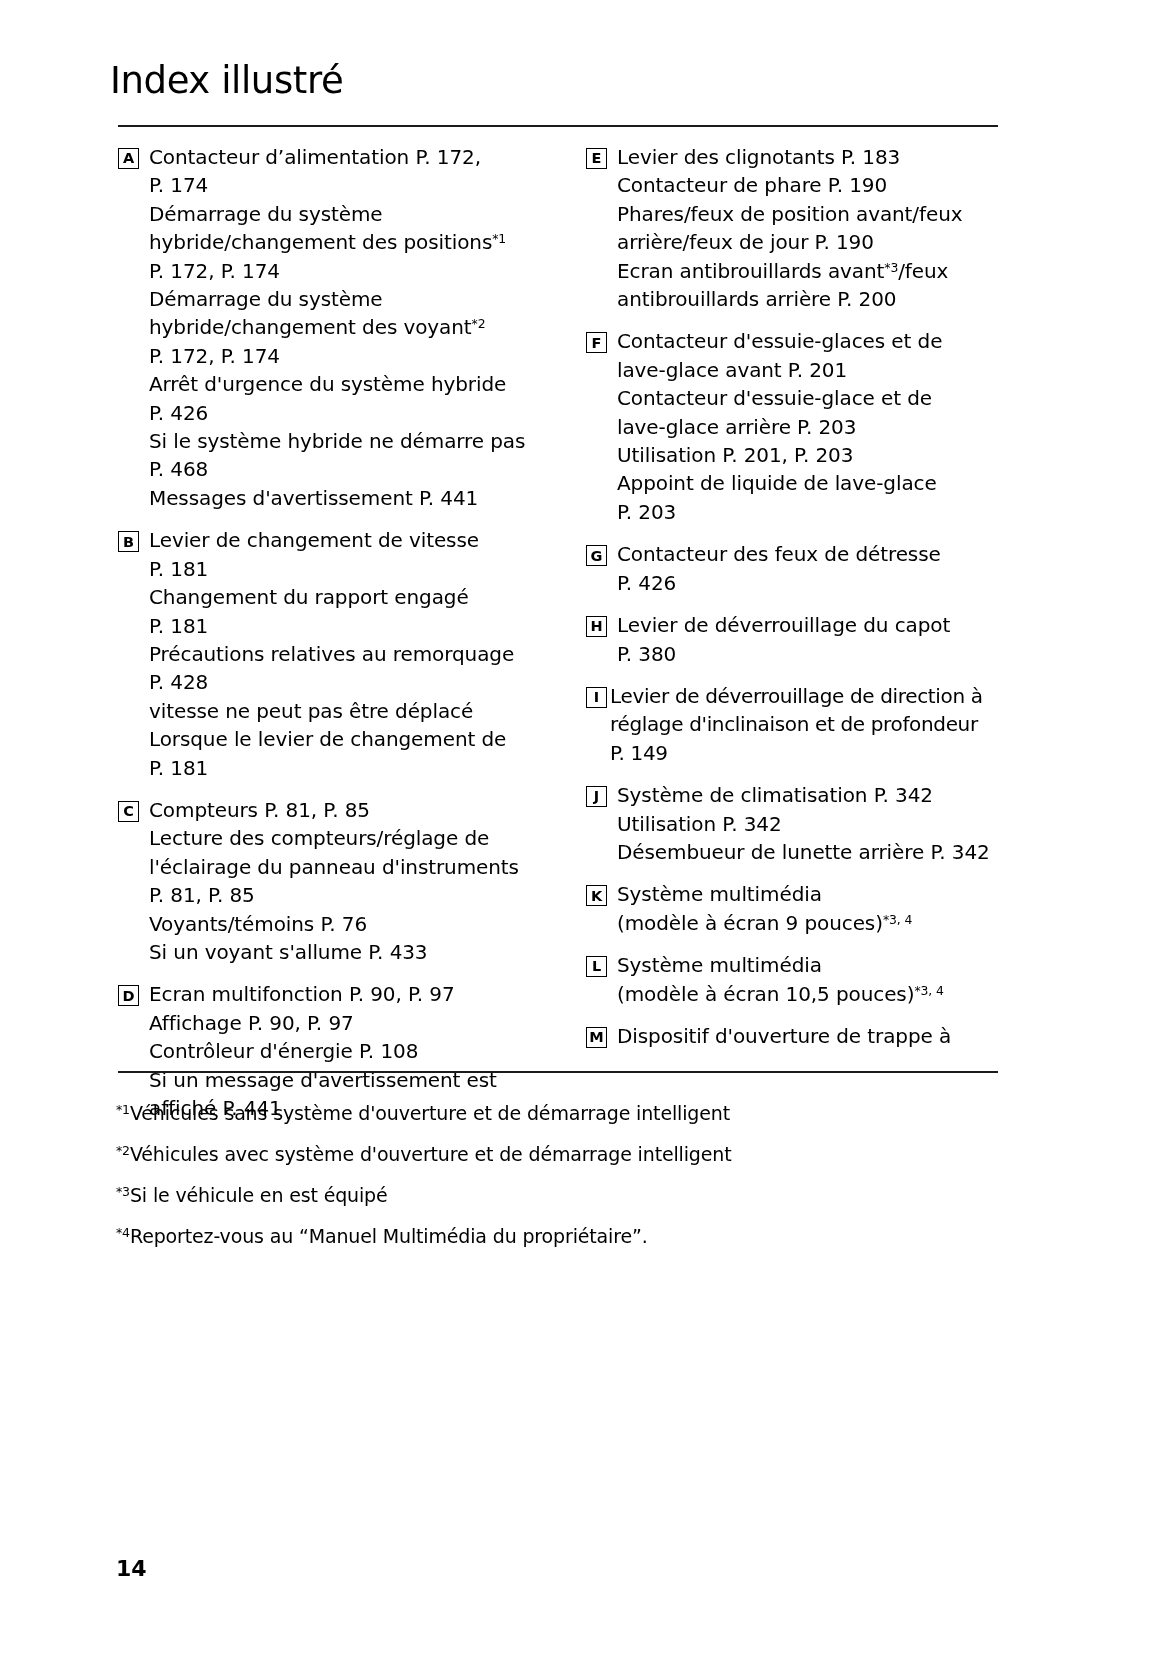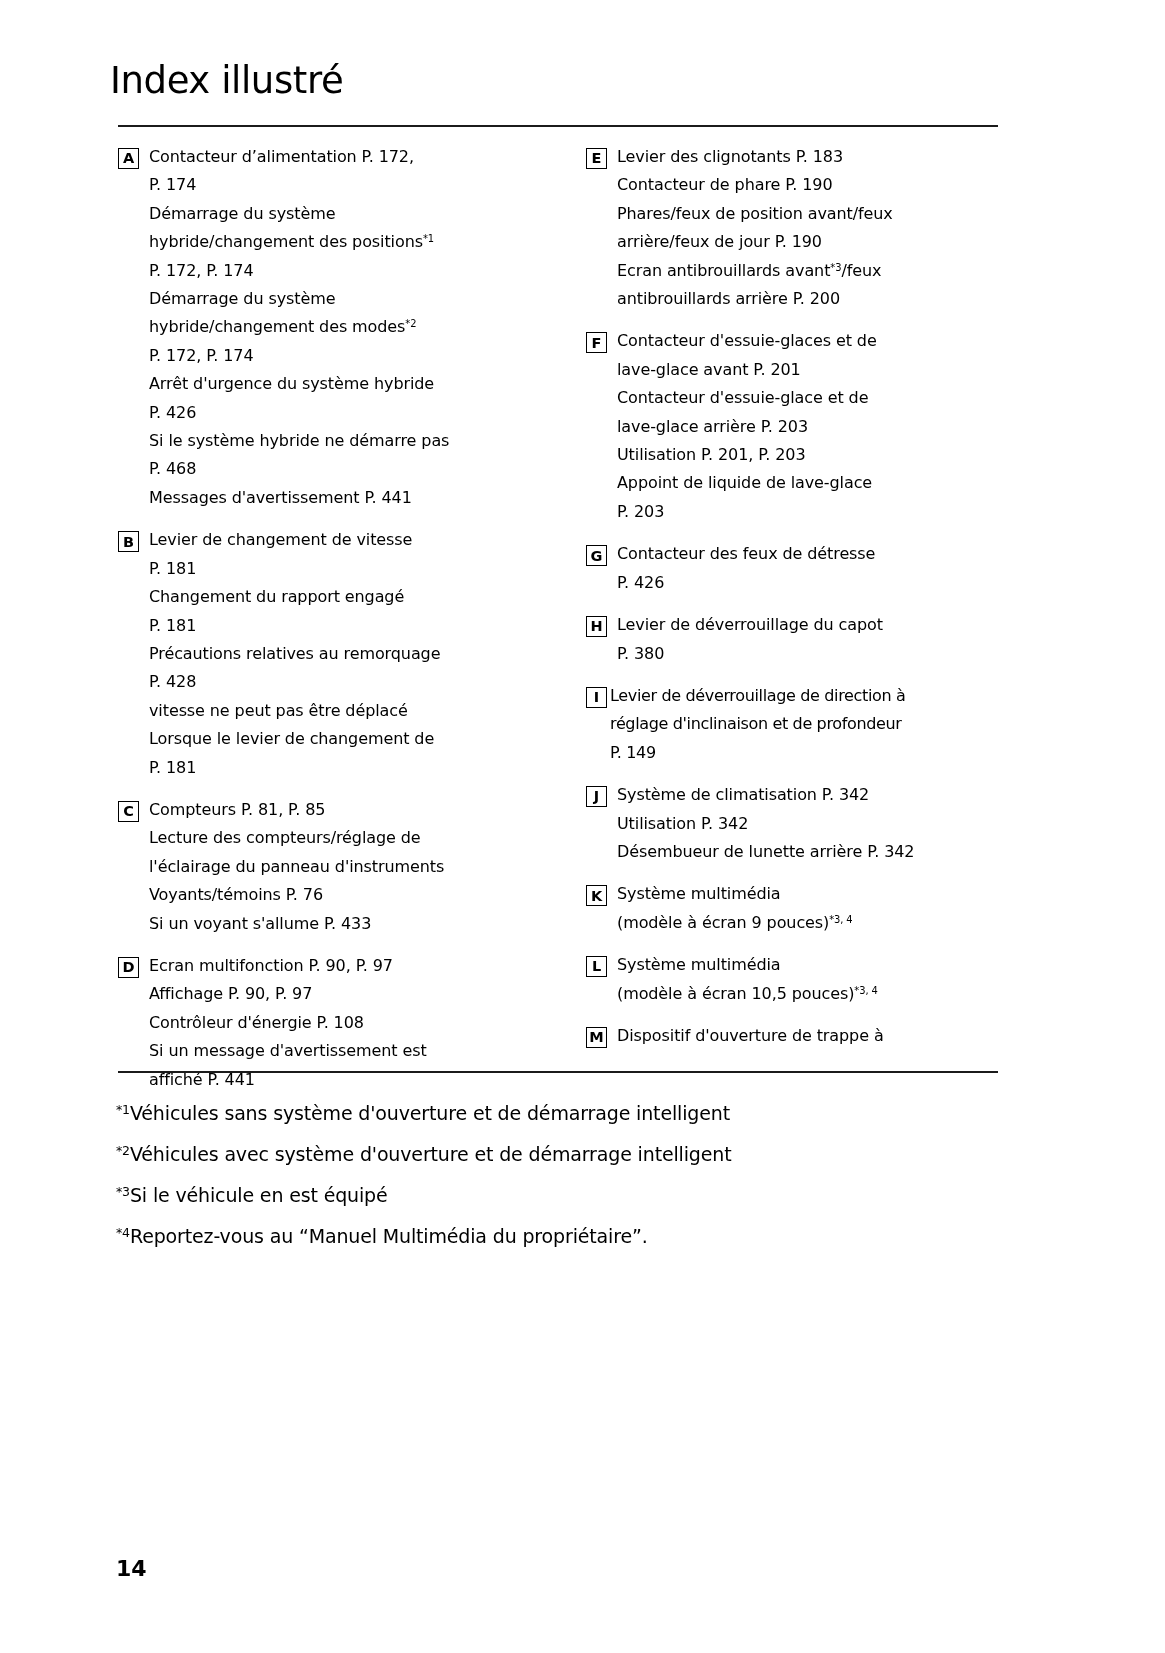--- a/index.html
+++ b/index.html
@@ -70,21 +70,21 @@
     justify-content: center;
     font-size: 14.5px;
     font-weight: 700;
     line-height: 1;
     margin-top: 5px;
     margin-right: 10px;
     font-family: "DejaVu Sans", "Liberation Sans", sans-serif;
   }
   .entry-lines {
     flex: 1 1 auto;
-    font-size: 16px;
+    font-size: 20px;
     line-height: 28.4px;
     letter-spacing: -0.1px;
   }
   .entry-lines .ln {
     white-space: nowrap;
   }
   sup {
     font-size: 0.62em;
     vertical-align: 0.52em;
     line-height: 0;
@@ -133,21 +133,21 @@
     <div class="col col-left" id="col-left">
         <div class="entry">
           <span class="entry-badge">A</span>
           <span class="entry-lines">
             <div class="ln"><span>Contacteur d’alimentation P. 172,</span></div>
             <div class="ln"><span>P. 174</span></div>
             <div class="ln"><span>Démarrage du système</span></div>
             <div class="ln"><span>hybride/changement des positions</span><sup>*1</sup></div>
             <div class="ln"><span>P. 172, P. 174</span></div>
             <div class="ln"><span>Démarrage du système</span></div>
-            <div class="ln"><span>hybride/changement des modes</span><sup>*2</sup></div>
+            <div class="ln"><span>hybride/changement des voyant</span><sup>*2</sup></div>
             <div class="ln"><span>P. 172, P. 174</span></div>
             <div class="ln"><span>Arrêt d'urgence du système hybride</span></div>
             <div class="ln"><span>P. 426</span></div>
             <div class="ln"><span>Si le système hybride ne démarre pas</span></div>
             <div class="ln"><span>P. 468</span></div>
             <div class="ln"><span>Messages d'avertissement P. 441</span></div>
           </span>
         </div>
         <div class="entry">
           <span class="entry-badge">B</span>
@@ -162,20 +162,21 @@
             <div class="ln"><span>Lorsque le levier de changement de</span></div>
             <div class="ln"><span>P. 181</span></div>
           </span>
         </div>
         <div class="entry">
           <span class="entry-badge">C</span>
           <span class="entry-lines">
             <div class="ln"><span>Compteurs P. 81, P. 85</span></div>
             <div class="ln"><span>Lecture des compteurs/réglage de</span></div>
             <div class="ln"><span>l'éclairage du panneau d'instruments</span></div>
+            <div class="ln"><span>P. 81, P. 85</span></div>
             <div class="ln"><span>Voyants/témoins P. 76</span></div>
             <div class="ln"><span>Si un voyant s'allume P. 433</span></div>
           </span>
         </div>
         <div class="entry">
           <span class="entry-badge">D</span>
           <span class="entry-lines">
             <div class="ln"><span>Ecran multifonction P. 90, P. 97</span></div>
             <div class="ln"><span>Affichage P. 90, P. 97</span></div>
             <div class="ln"><span>Contrôleur d'énergie P. 108</span></div>

